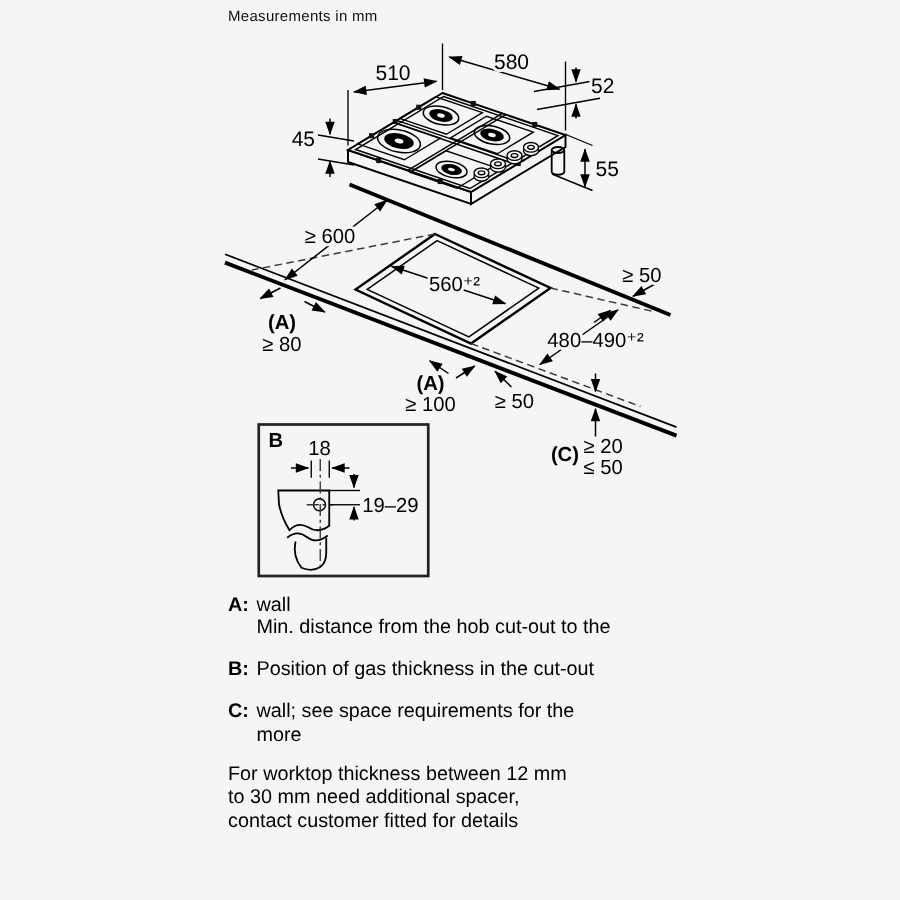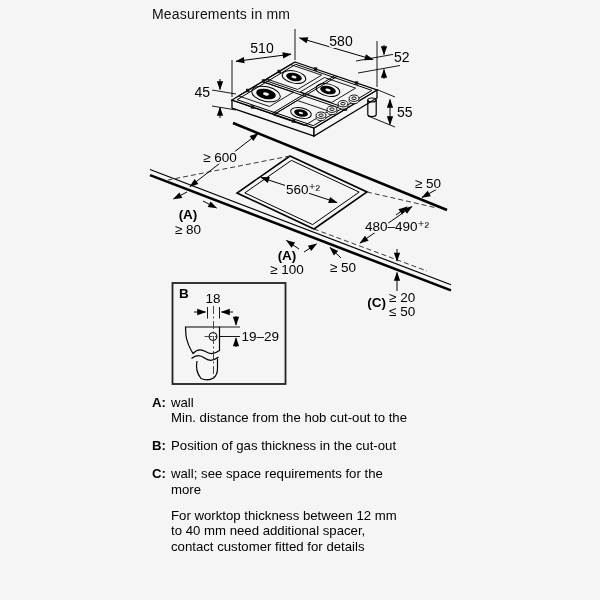--- a/index.html
+++ b/index.html
@@ -4,21 +4,21 @@
 <style>
   html,body{margin:0;padding:0;}
   .page{
     position:relative;width:600px;height:600px;
     background:#f5f5f5;
     font-family:"Liberation Sans","DejaVu Sans",sans-serif;
     color:#000;overflow:hidden;
   }
   .title{
     position:absolute;left:152px;top:6px;
-    font-size:14px;letter-spacing:.2px;color:#111;
+    font-size:10px;letter-spacing:.2px;color:#111;
   }
   svg.diagram{position:absolute;left:0;top:0;}
   svg.diagram text{
     font-family:"Liberation Sans","DejaVu Sans",sans-serif;
     font-size:13.5px;fill:#000;
     paint-order:stroke fill;stroke:#f5f5f5;stroke-width:4px;stroke-linejoin:round;
   }
   svg.diagram text.hobdim{font-size:14px;}
   svg.diagram text.bold{font-weight:bold;}
   .ln{stroke:#000;fill:none;}
@@ -27,21 +27,21 @@
   .thick{stroke-width:2.6px;}
   .dim{stroke:#000;stroke-width:1px;fill:none;}
   .ext{stroke:#000;stroke-width:.9px;fill:none;}
   .dash{stroke:#3a3a3a;stroke-width:1px;fill:none;stroke-dasharray:5 3;}
   .cline{stroke:#333;stroke-width:.9px;fill:none;stroke-dasharray:8 2.5 2 2.5;}
   .face{fill:#f5f5f5;stroke:#000;stroke-width:1.3px;}
   .legend{position:absolute;left:152px;top:395px;width:300px;font-size:13.2px;line-height:15.4px;}
   .legend-row{display:flex;margin-bottom:12px;}
   .legend-letter{font-weight:bold;width:19px;flex:0 0 19px;}
   .legend-row.c{margin-bottom:11px;}
-  .note{margin-left:19px;}
+  .note{}
 </style>
 </head>
 <body>
 
 <div class="page">
 
   <div class="title">Measurements in mm</div>
 
   <svg class="diagram" width="600" height="600" viewBox="0 0 600 600">
     <defs>
@@ -257,18 +257,18 @@
     </div>
     <div class="legend-row c">
       <span class="legend-letter">C:</span>
       <div class="legend-text">
         <div>wall; see space requirements for the</div>
         <div>more</div>
       </div>
     </div>
     <div class="note">
       <div>For worktop thickness between 12 mm</div>
-      <div>to 40 mm need additional spacer,</div>
+      <div>to 30 mm need additional spacer,</div>
       <div>contact customer fitted for details</div>
     </div>
   </div>
 
 </div>
 
 </body></html>

